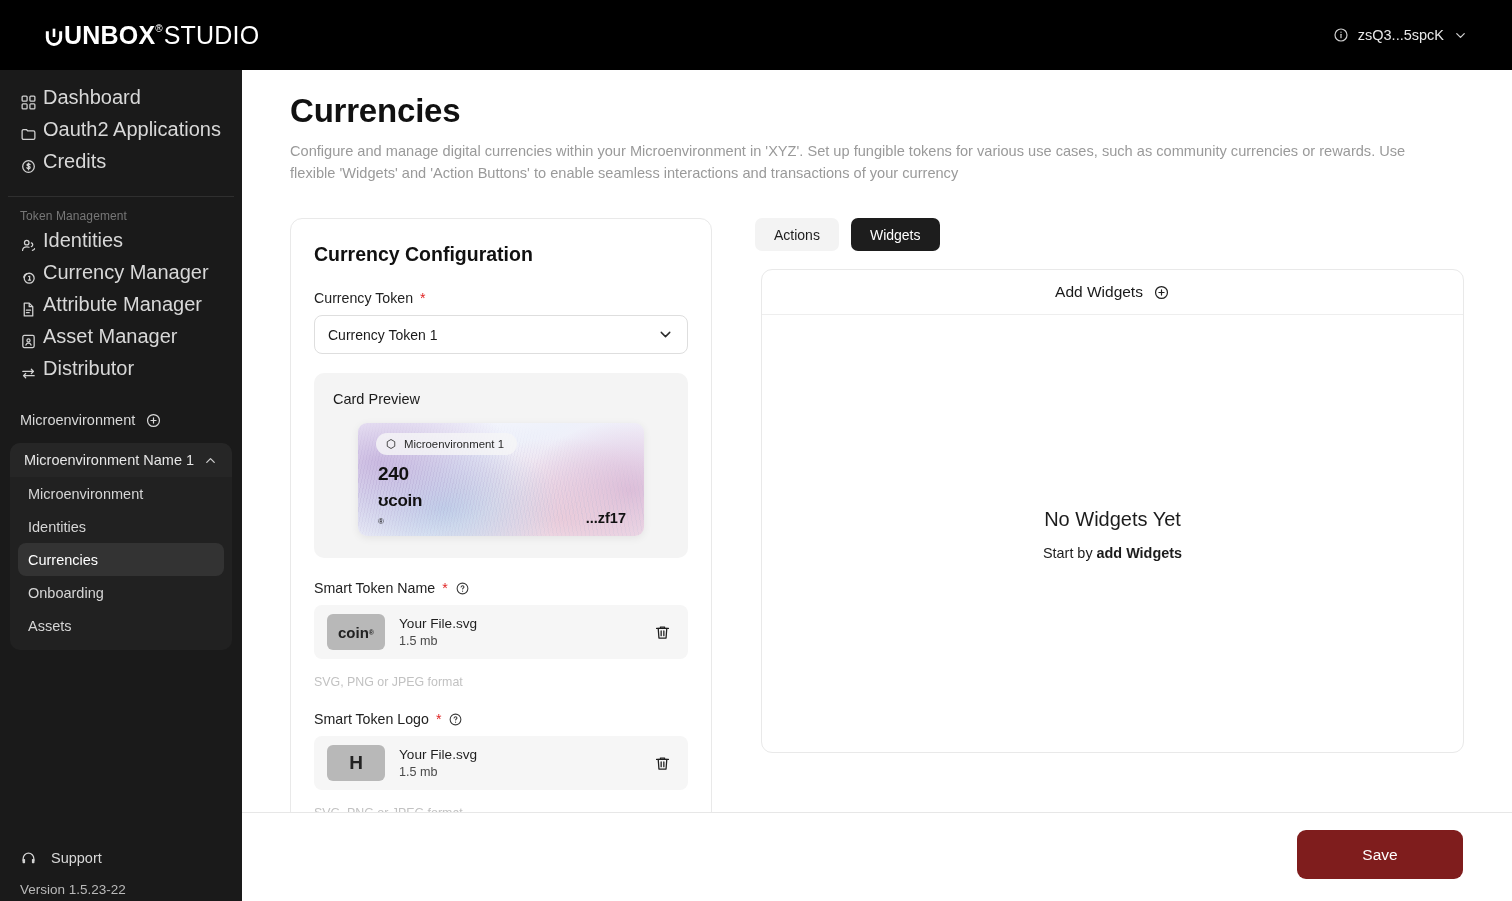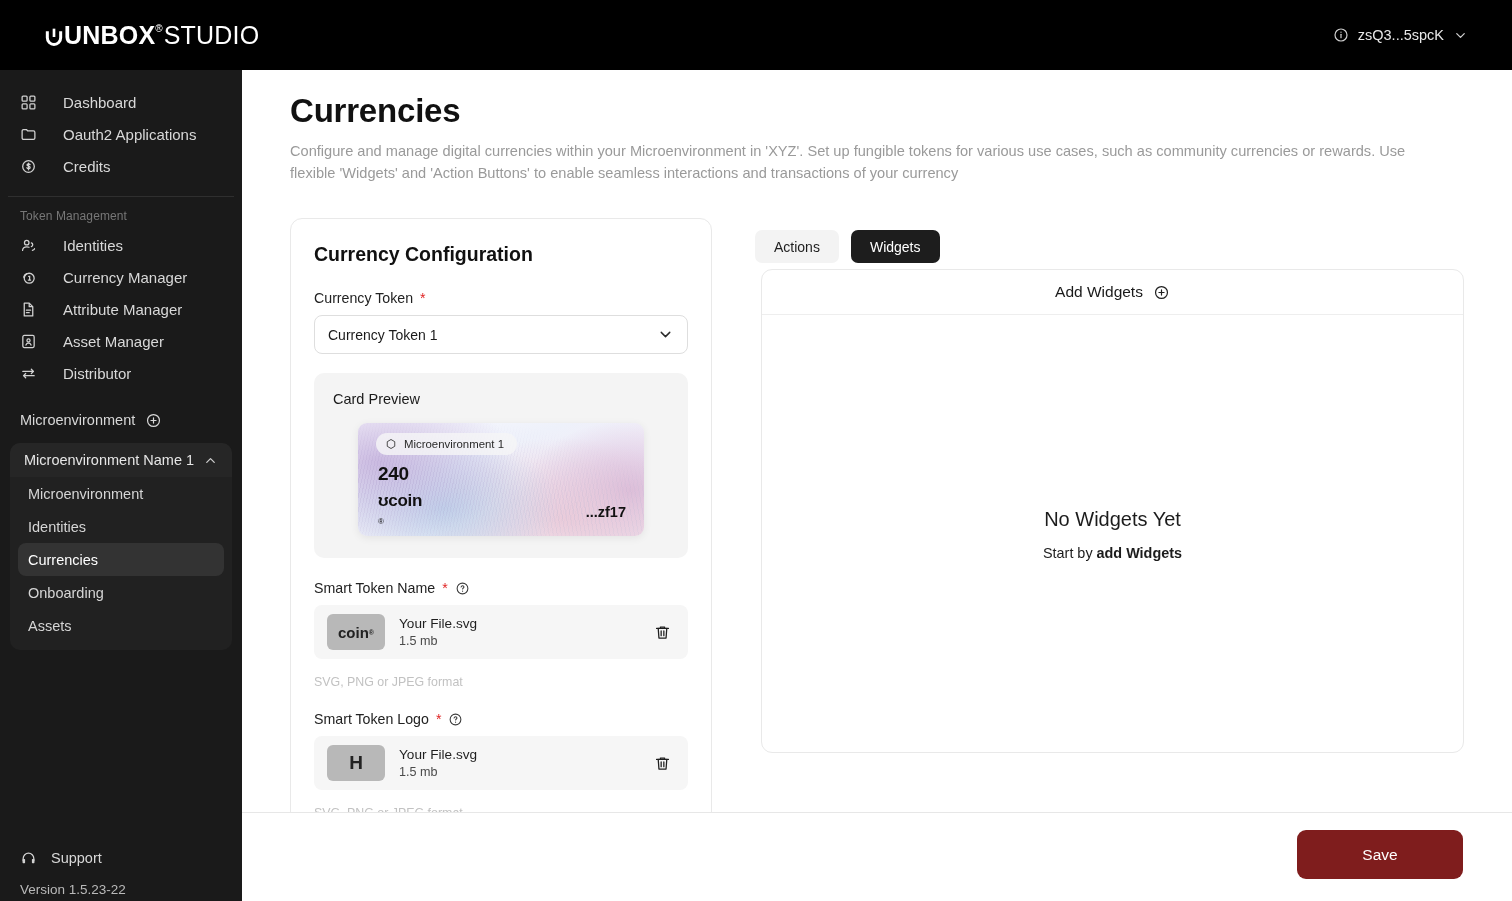--- a/index.html
+++ b/index.html
@@ -26,23 +26,23 @@
     cursor: pointer;
   }
   .ico { display: inline-flex; align-items: center; justify-content: center; }
 
   
   .sidebar {
     position: absolute; top: 70px; left: 0; width: 242px; height: 831px;
     background: #1a1a1a; color: #d6d6d6;
   }
   .nav-item {
-    display: flex; align-items: center; gap: 26px;
+    display: flex; gap: 6px;
     height: 32px; margin: 0 10px; padding: 0 10px;
-    color: #d8d8d8; font-size: 15px; border-radius: 8px; cursor: pointer;
+    color: #d8d8d8; font-size: 20px; border-radius: 8px; cursor: pointer;
   }
   .nav-group-1 { padding-top: 16px; display: flex; flex-direction: column; gap: 0; }
   .nav-group-1 .nav-item { margin-bottom: 0; height: 32px; }
   .nav-sep { height: 1px; background: #2f2f2f; margin: 14px 8px 0 8px; }
   .nav-label {
     font-size: 12px; color: #777777; padding: 12px 20px 6px 20px; letter-spacing: .1px;
   }
   .menv-head {
     display: flex; align-items: center; gap: 10px;
     padding: 0 20px; height: 30px; margin-top: 16px; font-size: 14.5px; color: #d8d8d8;
@@ -119,41 +119,41 @@
   .card-badge {
     position: absolute; left: 18px; top: 10px; height: 22px;
     background: rgba(245,245,247,.82); border-radius: 11px;
     display: flex; align-items: center; gap: 7px; padding: 0 13px 0 9px;
     font-size: 11.4px; color: #2a2a2a;
   }
   .card-amount { position: absolute; left: 20px; bottom: 10px; display: flex; align-items: baseline; gap: 6px; flex-direction: column; }
   .card-amount .num { font-size: 19px; font-weight: 700; color: #111; letter-spacing: -.3px; }
   .card-amount .unit { font-size: 17px; font-weight: 600; color: #111; letter-spacing: -.3px; }
   .card-amount .sup { font-size: 8px; color: #111; }
-  .card-id { position: absolute; right: 18px; bottom: 16px; font-size: 14.5px; font-weight: 700; color: #111; }
+  .card-id { position: absolute; right: 18px; bottom: 10px; font-size: 14.5px; font-weight: 700; color: #111; }
 
   .upload-label { margin-top: 22px; font-size: 14.2px; color: #222; display: flex; align-items: center; gap: 7px; }
   .upload-row {
     margin-top: 9px; height: 54px; background: #f6f6f6; border-radius: 8px;
     display: flex; align-items: center; padding: 0 16px 0 13px; gap: 14px;
   }
   .thumb {
     width: 58px; height: 36px; border-radius: 6px; background: #b8b8b8;
     display: flex; align-items: center; justify-content: center;
     font-size: 15px; font-weight: 600; color: #222;
   }
   .thumb.letter { font-size: 19px; font-weight: 700; }
   .file-meta { flex: 1; }
   .file-name { font-size: 13.6px; color: #1f1f1f; }
   .file-size { font-size: 12.6px; color: #4a4a4a; margin-top: 3px; }
   .trash-btn { cursor: pointer; display: flex; align-items: center; }
   .hint { margin-top: 16px; font-size: 12.4px; color: #c2c2c2; }
 
   
-  .tabs { position: absolute; left: 513px; top: 160px; display: flex; gap: 12px; }
+  .tabs { position: absolute; left: 513px; top: 148px; display: flex; gap: 12px; }
   .tab {
     height: 33px; padding: 0 19px; border-radius: 7px; font-size: 14px;
     display: flex; align-items: center; justify-content: center; cursor: pointer;
   }
   .tab.inactive { background: #f3f3f3; color: #1d1d1d; }
   .tab.active { background: #1d1d1d; color: #ffffff; }
 
   .widget-panel {
     position: absolute; left: 519px; top: 199px; width: 703px; height: 484px;
     border: 1px solid #e9e9e9; border-radius: 11px; background: #fff;

